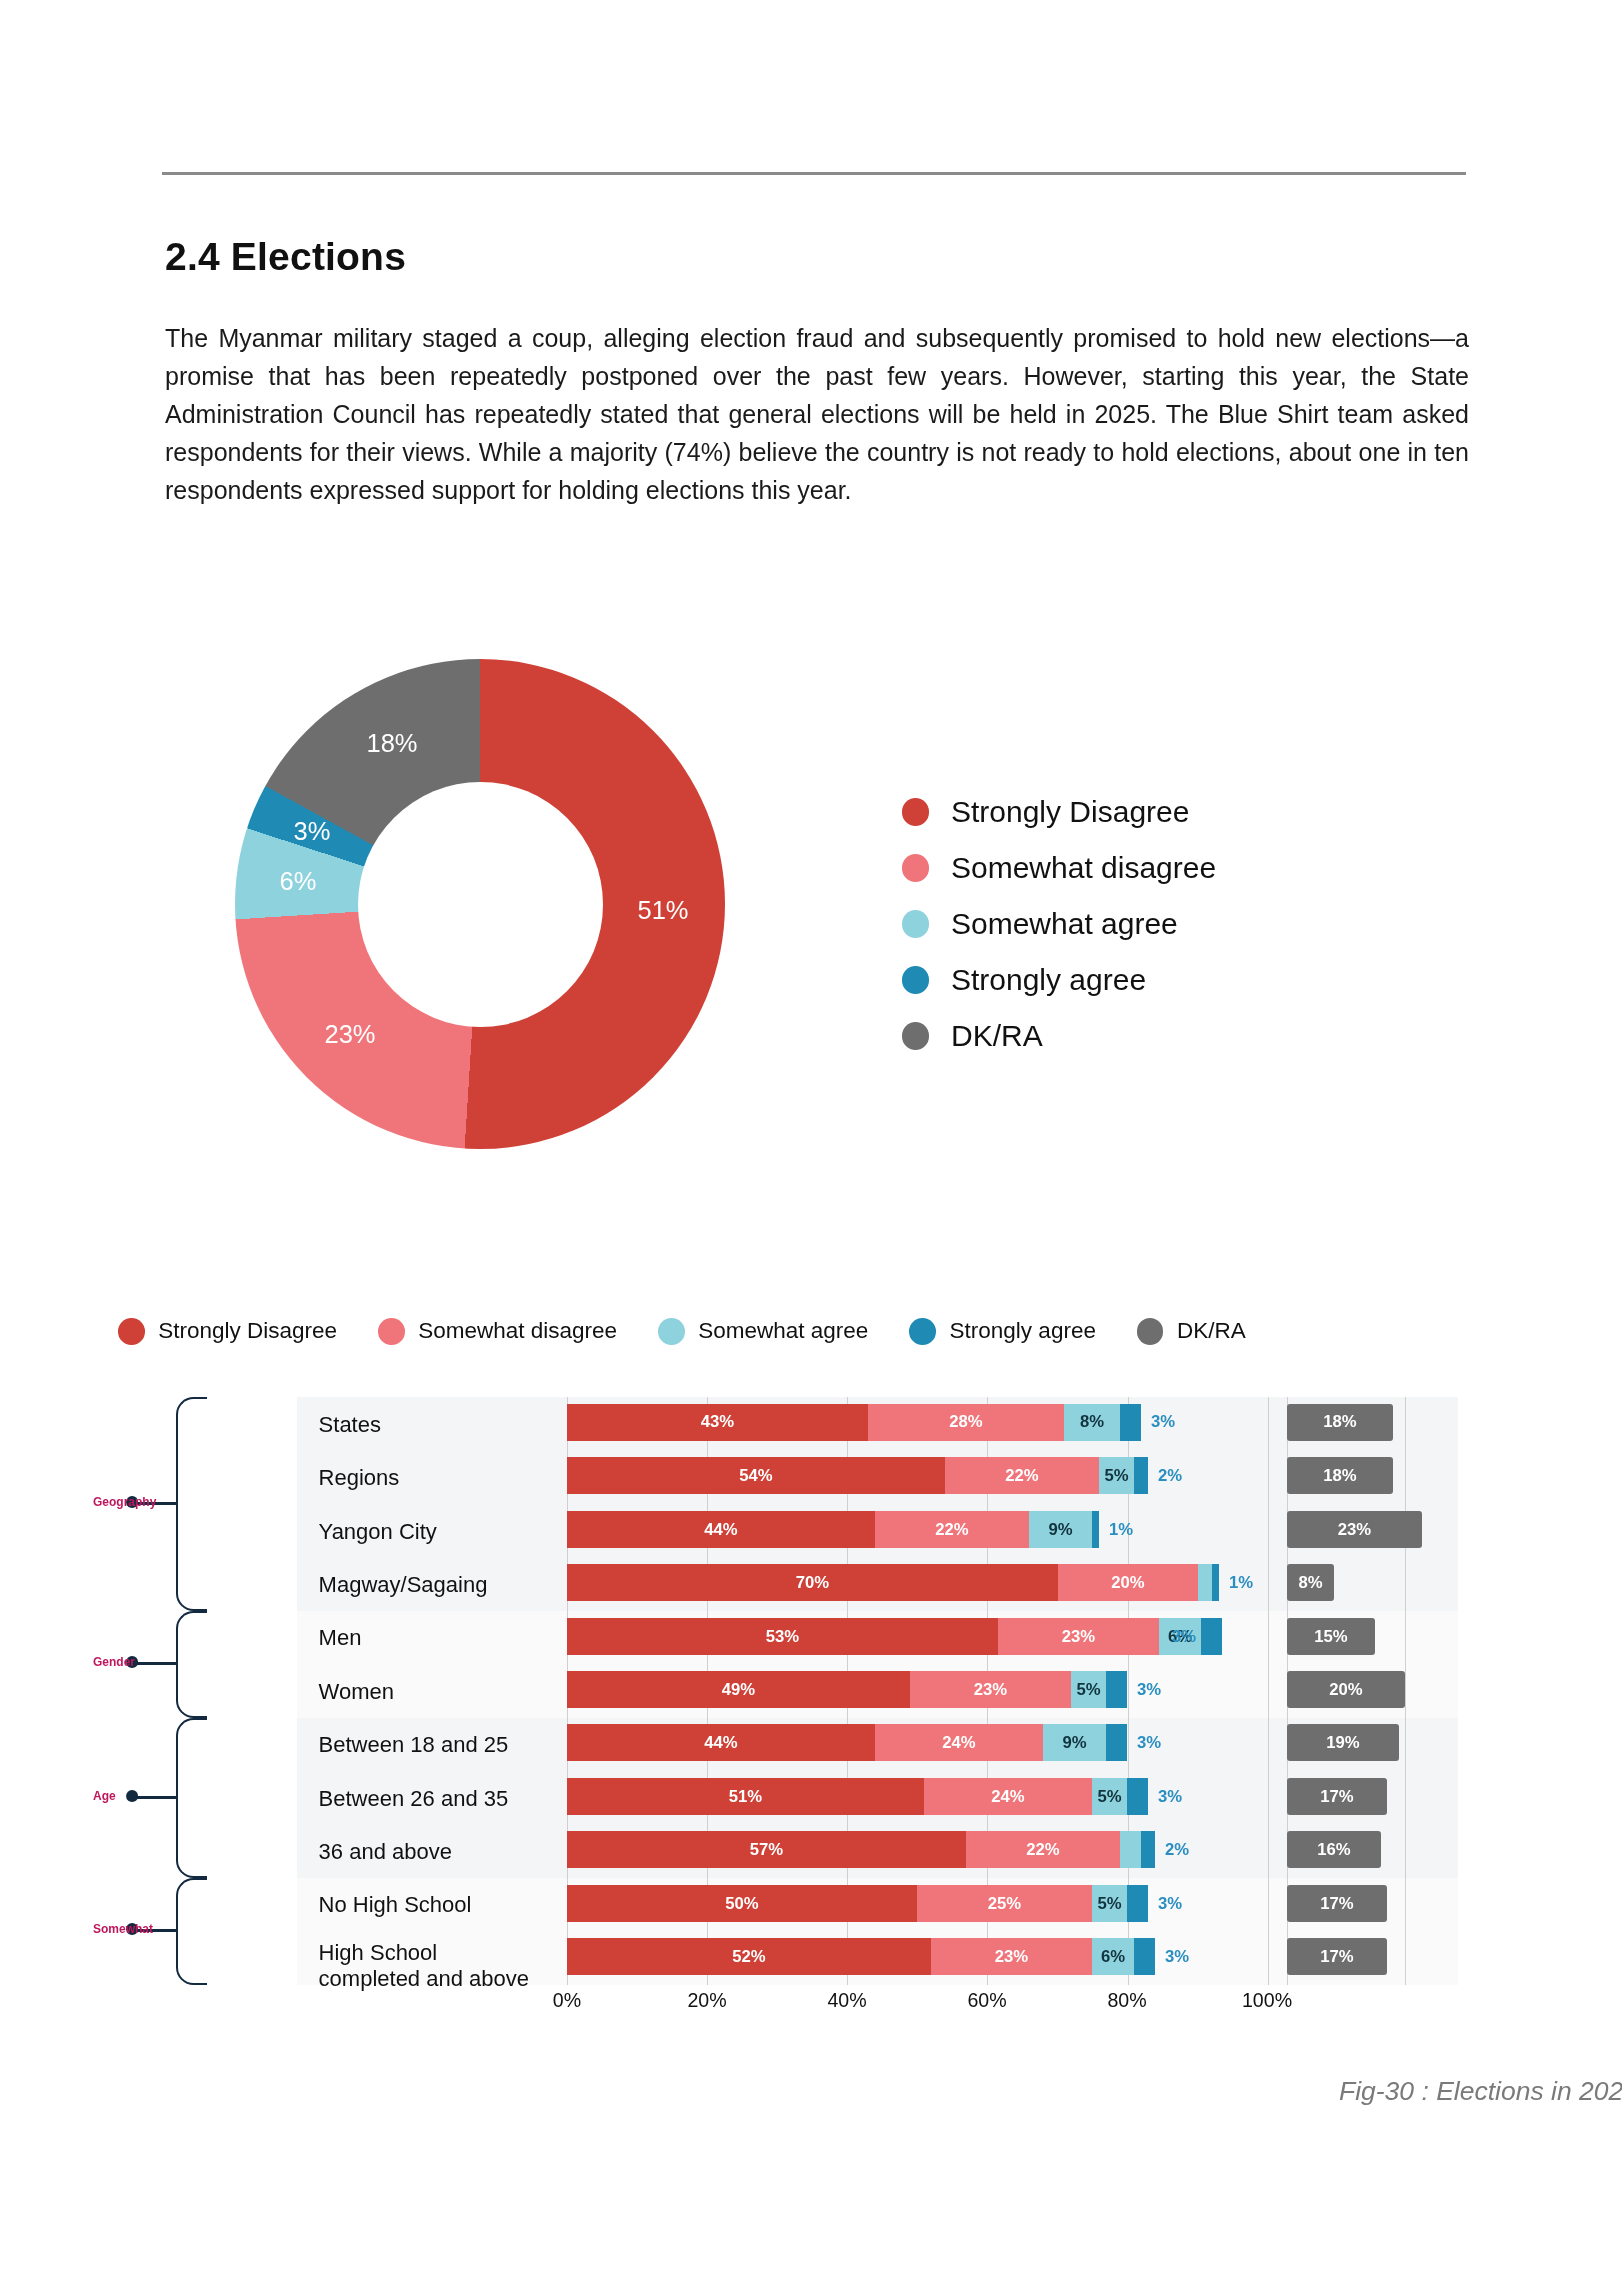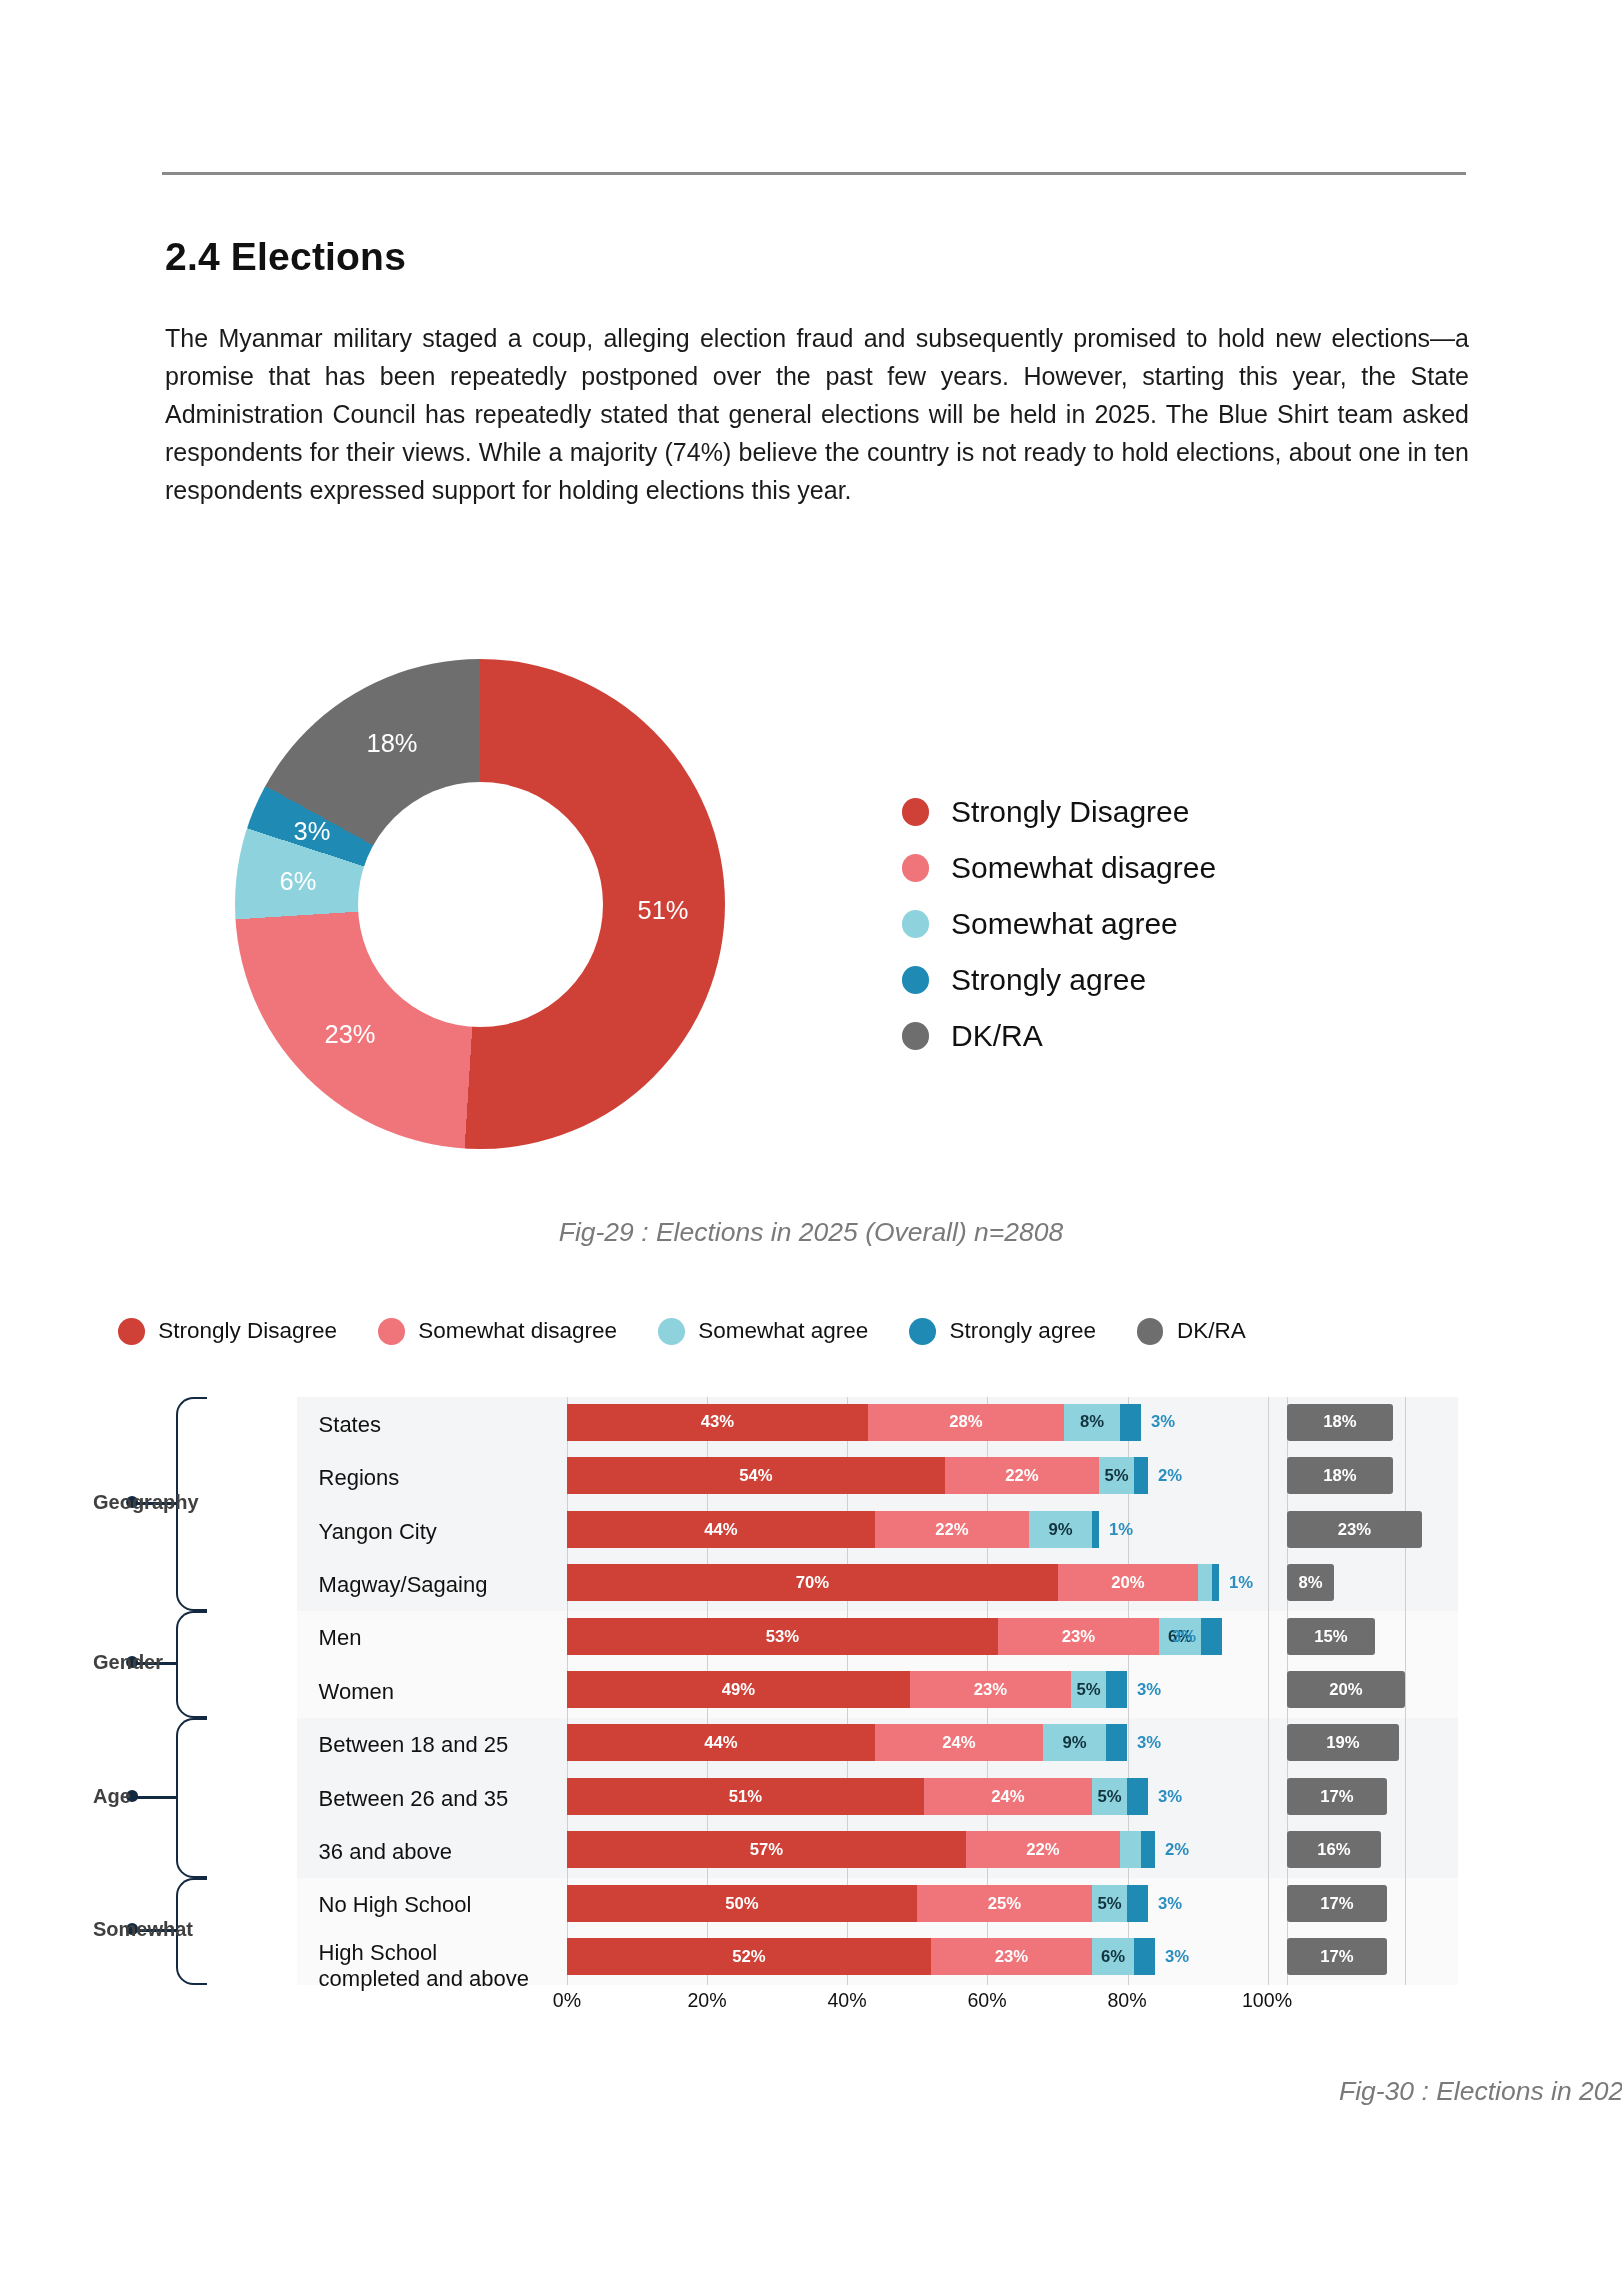--- a/index.html
+++ b/index.html
@@ -114,21 +114,21 @@
   .groups{position:absolute;left:93px;top:0;width:211px;height:588px;}
   .bracket{
     position:absolute;left:83px;width:29px;
     border:2.9px solid #12293f;border-right:none;
     border-radius:17.6px 0 0 17.6px;
   }
   .gstem{position:absolute;height:2.9px;background:#12293f;left:44px;}
   .gdot{position:absolute;width:11.8px;height:11.8px;border-radius:50%;background:#12293f;left:39px;transform:translate(-50%,-50%);}
   .glabel{
     position:absolute;left:0;width:88px;text-align:left;
-    font-size:20px;font-weight:bold;color:#404040;
+    font-size:12px;font-weight:bold;color:#be185d;
     transform:translateY(-50%);
   }
 </style>
 </head>
 <body>
 
 <div class="page">
 
   <div class="header-rule"></div>
 
@@ -163,21 +163,20 @@
       <div class="lrow">
         <span class="dot" style="background: rgb(31, 139, 181);"></span>
         <span class="ltxt">Strongly agree</span>
       </div>
       <div class="lrow">
         <span class="dot" style="background: rgb(110, 110, 110);"></span>
         <span class="ltxt">DK/RA</span>
       </div>
     </div>
 
-  <div class="cap cap29">Fig-29 : Elections in 2025 (Overall) n=2808</div>
 
   <div class="legend-h" id="legend-horizontal">
       <div class="lrow">
         <span class="dot" style="background: rgb(207, 64, 55);"></span>
         <span class="ltxt">Strongly Disagree</span>
       </div>
       <div class="lrow">
         <span class="dot" style="background: rgb(240, 117, 122);"></span>
         <span class="ltxt">Somewhat disagree</span>
       </div>

